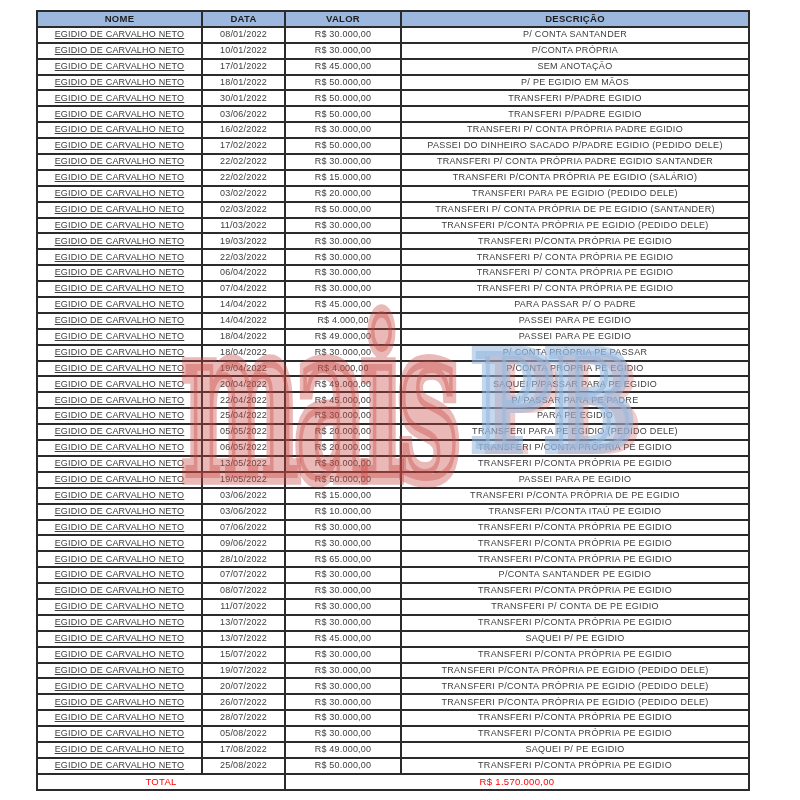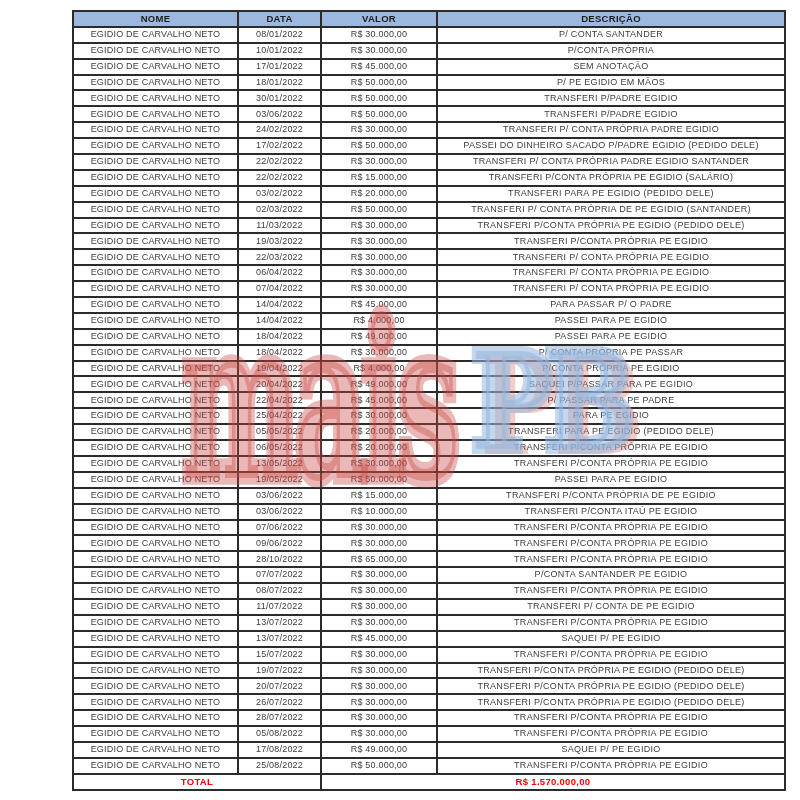--- a/index.html
+++ b/index.html
@@ -1,48 +1,48 @@
 <!DOCTYPE html>
 <html><head>
 <meta charset="utf-8">
 <style>
   html,body{margin:0;padding:0;background:#ffffff;}
   body{width:800px;height:800px;overflow:hidden;font-family:"Liberation Sans",sans-serif;}
   .page{position:relative;width:800px;height:800px;background:#ffffff;}
 
   table.ledger{
     position:absolute;left:36px;top:10px;width:712px;
-    border-collapse:collapse;table-layout:fixed;margin-left:36px;
+    border-collapse:collapse;table-layout:fixed;
   }
   table.ledger th, table.ledger td{
     border:2px solid #2b2b2b;
     height:13.9px;
     padding:0 2px;
     text-align:center;
     vertical-align:middle;
     font-size:9px;
     line-height:1.05;
     color:#3d3d3d;
     white-space:nowrap;
     overflow:hidden;
   }
   table.ledger th{
     background:#9db8df;
     color:#1c1c1c;
     font-weight:bold;
     font-size:9.5px;
     letter-spacing:.3px;
   }
-  td.c-name{letter-spacing:.2px;}
+  td.c-name{letter-spacing:.2px;text-decoration:underline;}
   td.c-date{letter-spacing:.2px;}
   td.c-value{letter-spacing:.2px;}
   td.c-desc{letter-spacing:.3px;}
   tr.total-row td{
     color:#ff0000;
-    font-weight:bold;
+    font-weight:normal;
     font-size:9.5px;
     letter-spacing:.3px;
   }
 
   
   .watermark{position:absolute;left:0;top:0;width:800px;height:800px;pointer-events:none;z-index:5;padding-left:8px;}
   .wm-mais{
     position:absolute;left:172px;top:336px;width:292px;height:128px;
     display:flex;align-items:center;justify-content:center;
     font-family:"DejaVu Serif",serif;font-weight:bold;font-size:112px;
@@ -114,21 +114,21 @@
       <td class="c-desc">TRANSFERI P/PADRE EGIDIO</td>
     </tr>
         <tr>
       <td class="c-name">EGIDIO DE CARVALHO NETO</td>
       <td class="c-date">03/06/2022</td>
       <td class="c-value">R$ 50.000,00</td>
       <td class="c-desc">TRANSFERI P/PADRE EGIDIO</td>
     </tr>
         <tr>
       <td class="c-name">EGIDIO DE CARVALHO NETO</td>
-      <td class="c-date">24/02/2022</td>
+      <td class="c-date">16/02/2022</td>
       <td class="c-value">R$ 30.000,00</td>
       <td class="c-desc">TRANSFERI P/ CONTA PRÓPRIA PADRE EGIDIO</td>
     </tr>
         <tr>
       <td class="c-name">EGIDIO DE CARVALHO NETO</td>
       <td class="c-date">17/02/2022</td>
       <td class="c-value">R$ 50.000,00</td>
       <td class="c-desc">PASSEI DO DINHEIRO SACADO P/PADRE EGIDIO (PEDIDO DELE)</td>
     </tr>
         <tr>

